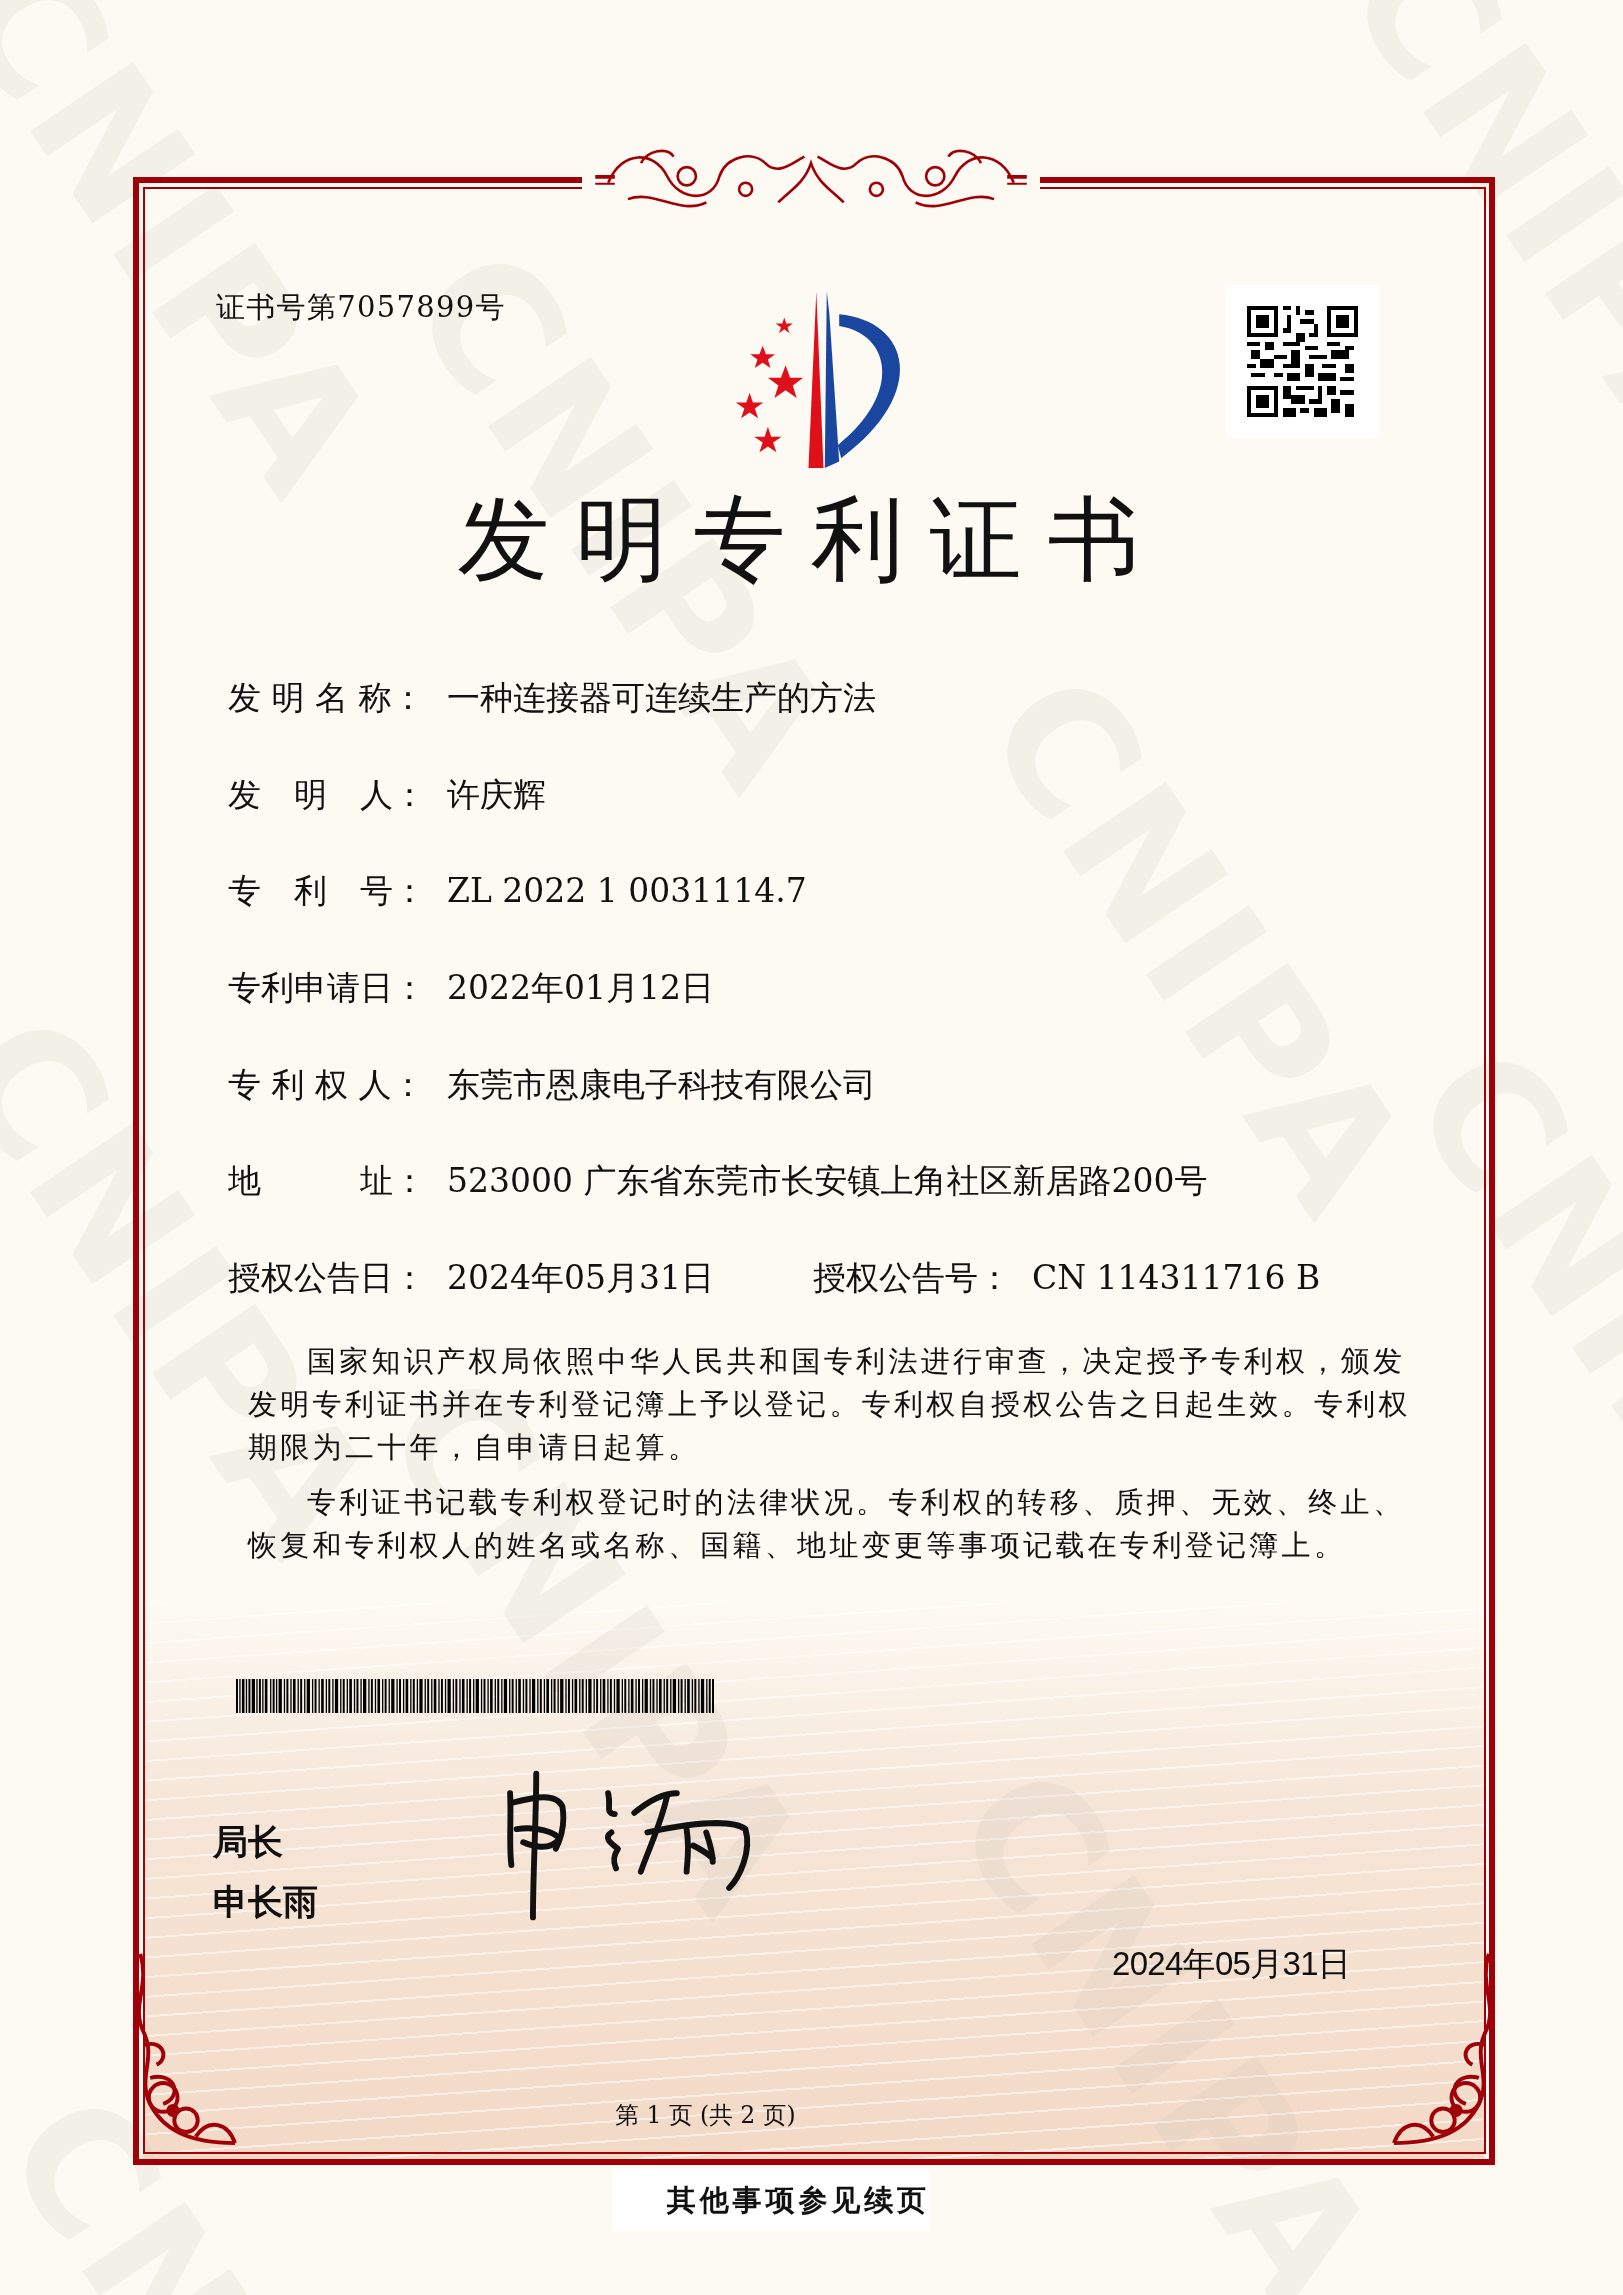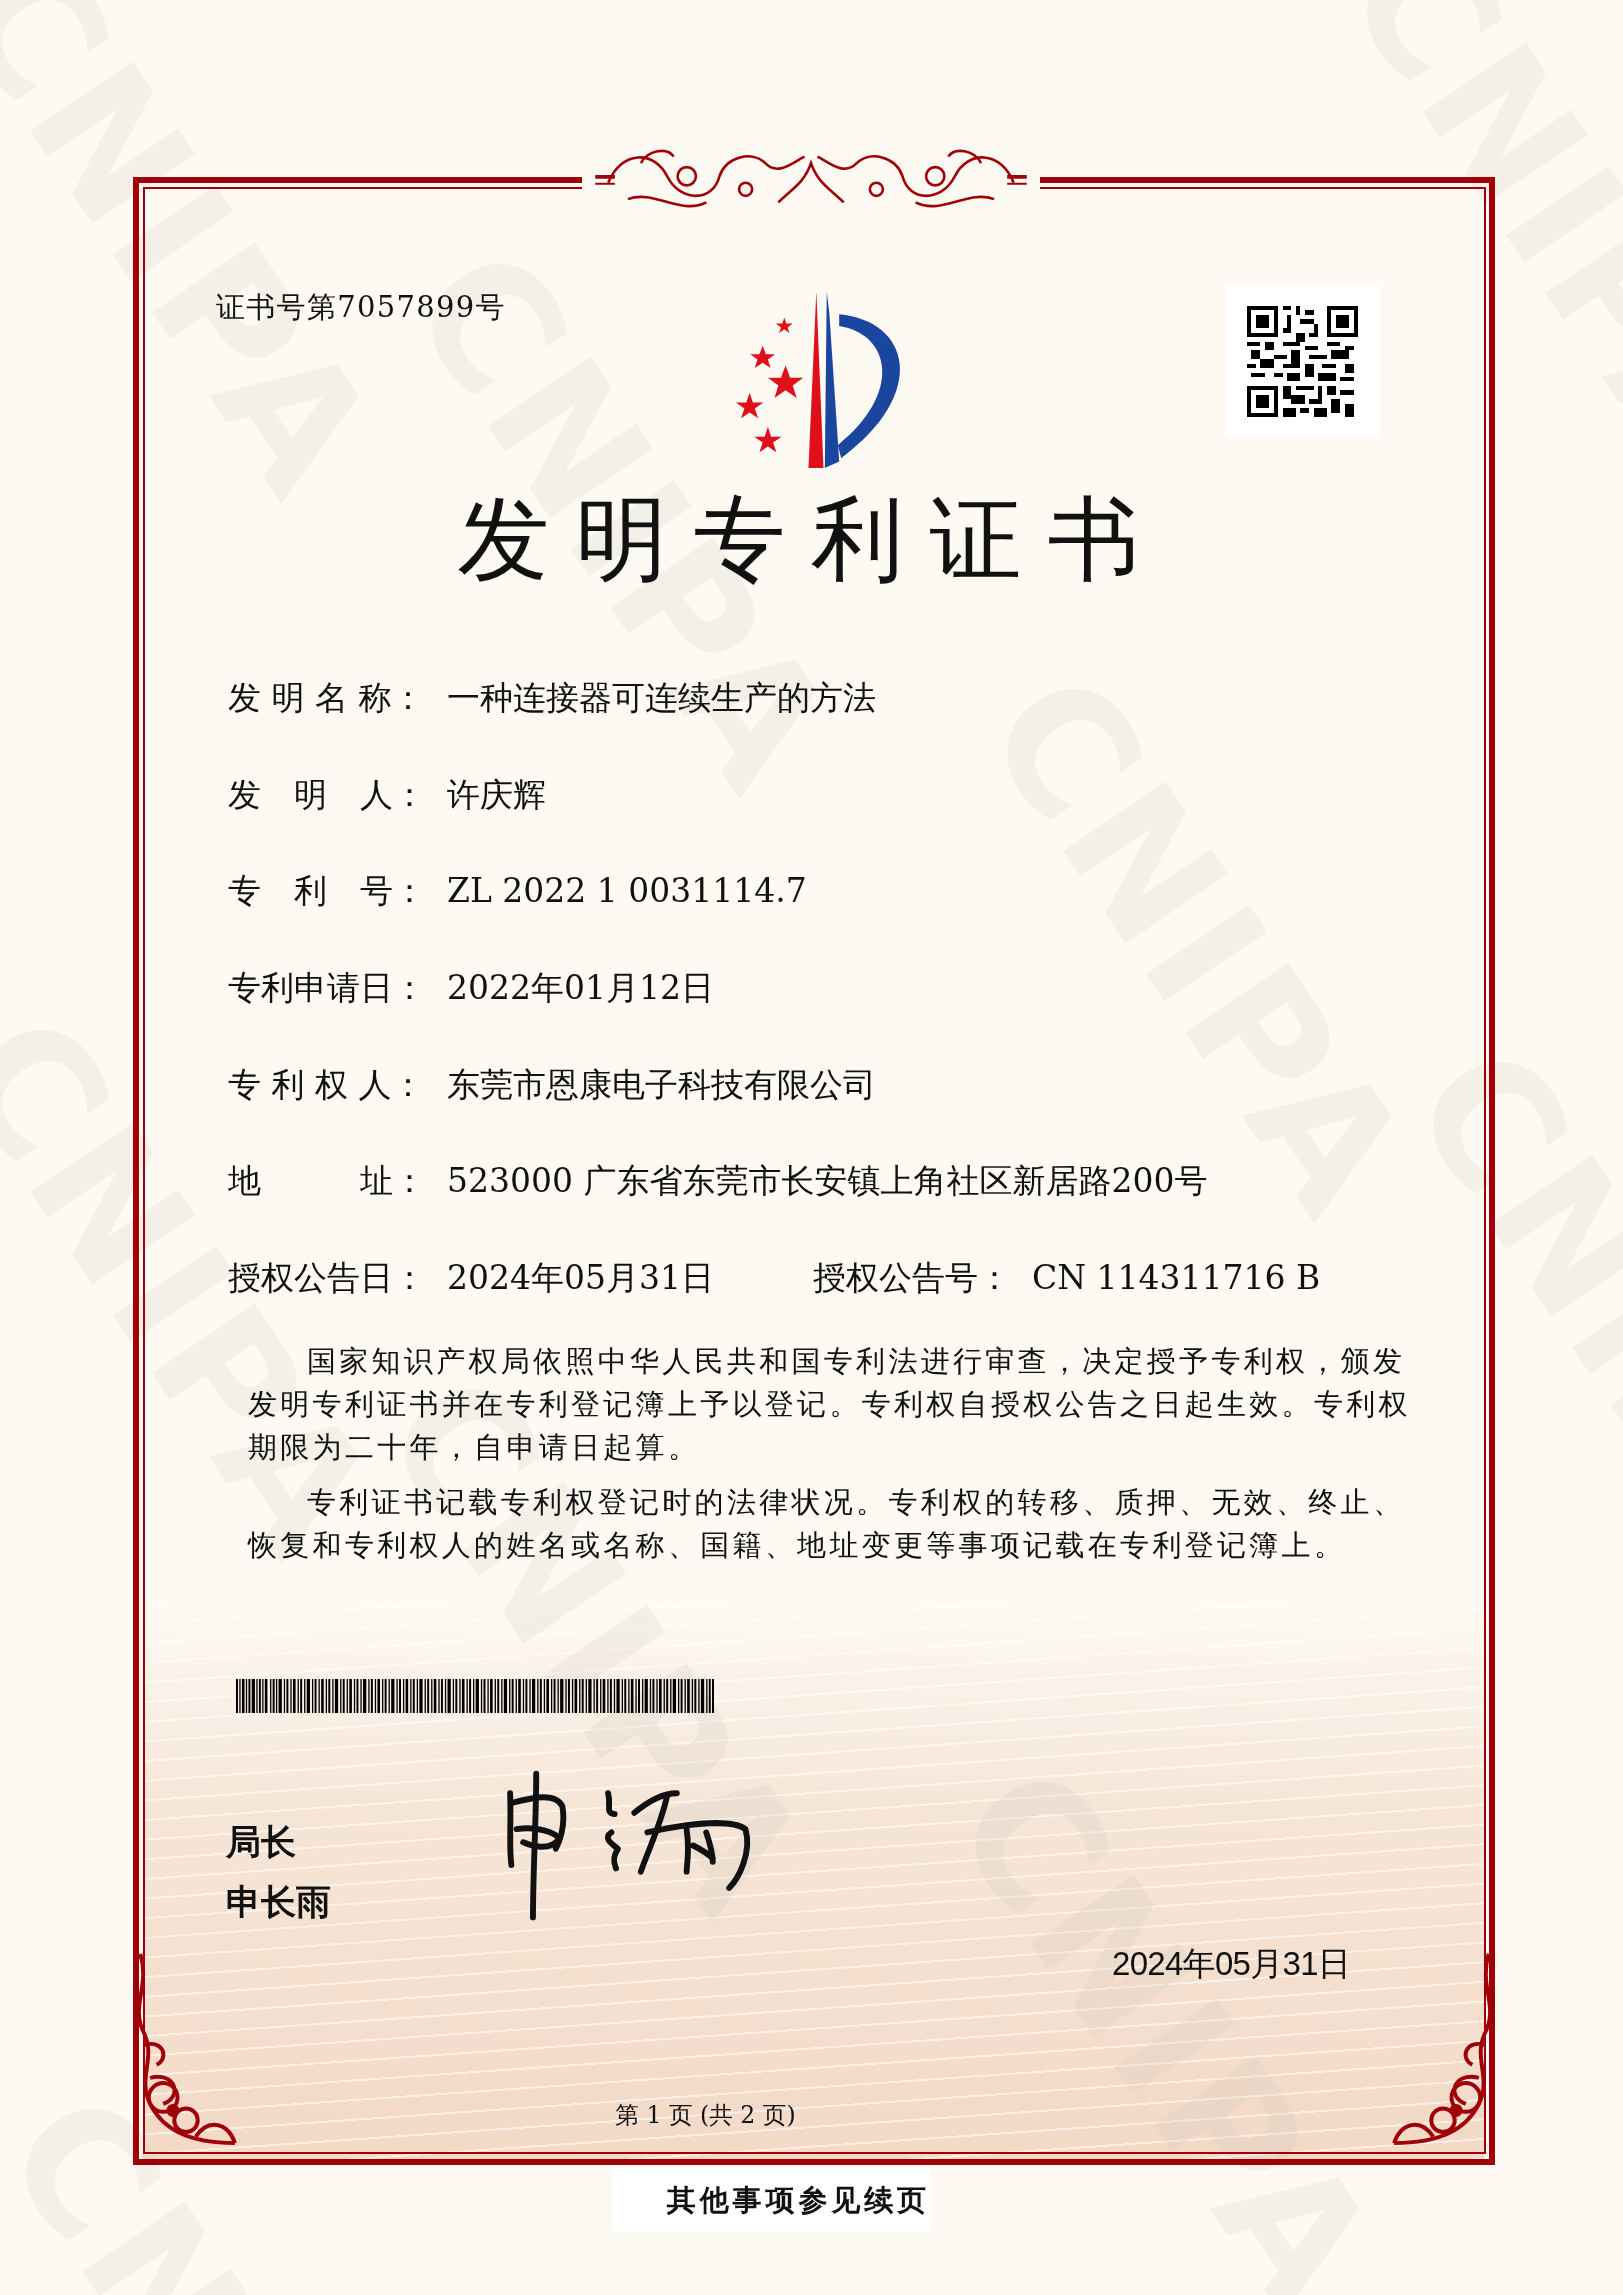--- a/index.html
+++ b/index.html
@@ -52,21 +52,21 @@
   }
   .field { position:absolute; left:228px; font-size:33px; white-space:nowrap;text-decoration:underline; }
   .field .lbl { display:inline-block; width:219px; letter-spacing:0px; }
   .field .val { display:inline-block; }
   .para {
     position:absolute; left:248px; width:1178px; font-size:29px; line-height:43px;
     letter-spacing:3.3px; text-indent:59px;
   }
   .barcode { position:absolute; left:236px; top:1679px; width:478px; height:34px; }
   .director-title, .director-name {
-    position:absolute; left:226px; font-family:"DejaVu Sans","Liberation Sans",sans-serif;
+    position:absolute; left:213px; font-family:"DejaVu Sans","Liberation Sans",sans-serif;
     font-size:35px; font-weight:bold;
   }
   .signature { position:absolute; left:497px; top:1767px; width:340px; height:157px; }
   .sign-date {
     position:absolute; left:1112px; top:1942px; font-family:"Liberation Sans","DejaVu Sans",sans-serif;
     font-size:33px; letter-spacing:-0.7px;
   }
   .page-no { position:absolute; left:0; width:1411px; text-align:center; top:2099px; font-size:23.6px; }
   .continued-box {
     position:absolute; left:612px; top:2169px; width:318px; height:62px; background:#fff;

